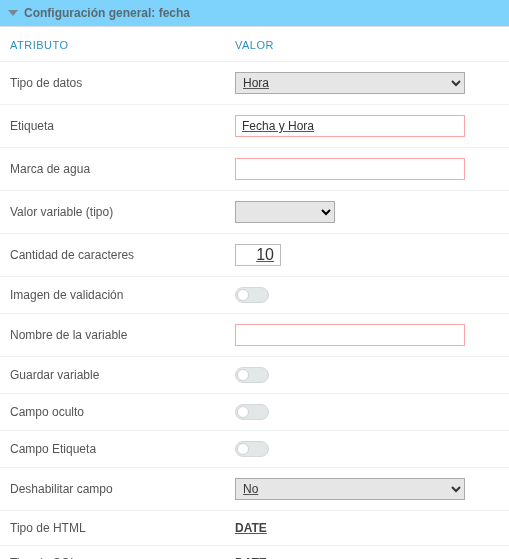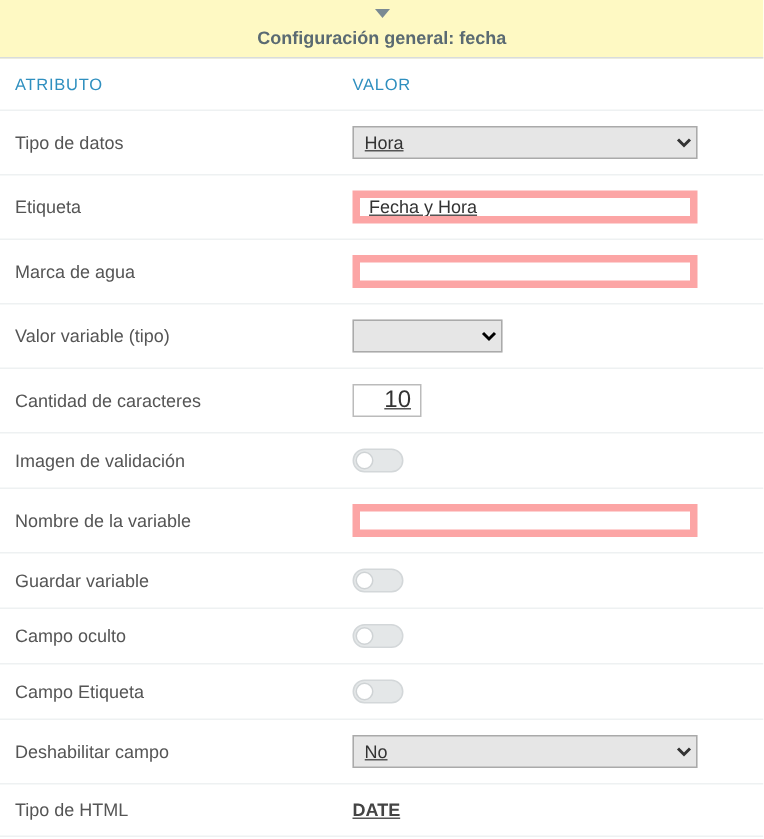--- a/index.html
+++ b/index.html
@@ -4,27 +4,26 @@
 <style>
   * { box-sizing: border-box; margin: 0; padding: 0; }
   body {
     font-family: Arial, Helvetica, sans-serif;
     font-size: 12px;
     color: #555;
     background: #fff;
     width: 509px;
   }
   .panel-header {
-    background: #fef9c3;
+    background: #7dd3fc;
     padding: 6px 8px;
     border-bottom: 1px solid #d8dcde;
     display: flex;
     align-items: center;
     gap: 6px;
-    flex-direction: column;
   }
   .panel-header .triangle {
     width: 0; height: 0;
     border-left: 5px solid transparent;
     border-right: 5px solid transparent;
     border-top: 6px solid #7a8a93;
   }
   .panel-header .title {
     font-weight: bold;
     color: #5a6a72;
@@ -68,21 +67,21 @@
   select.narrow {
     width: 100px;
     height: 22px;
     background: #e6e6e6;
     border: 1px solid #aaa;
     font-size: 12px;
   }
   input.text-wide {
     width: 230px;
     height: 22px;
-    border: 5px solid #fca5a5;
+    border: 1px solid #fca5a5;
     padding: 2px 6px;
     font-size: 12px;
     color: #333;
   }
   input.num-small {
     width: 46px;
     height: 22px;
     border: 1px solid #bbb;
     text-align: right;
     padding: 2px 6px;

